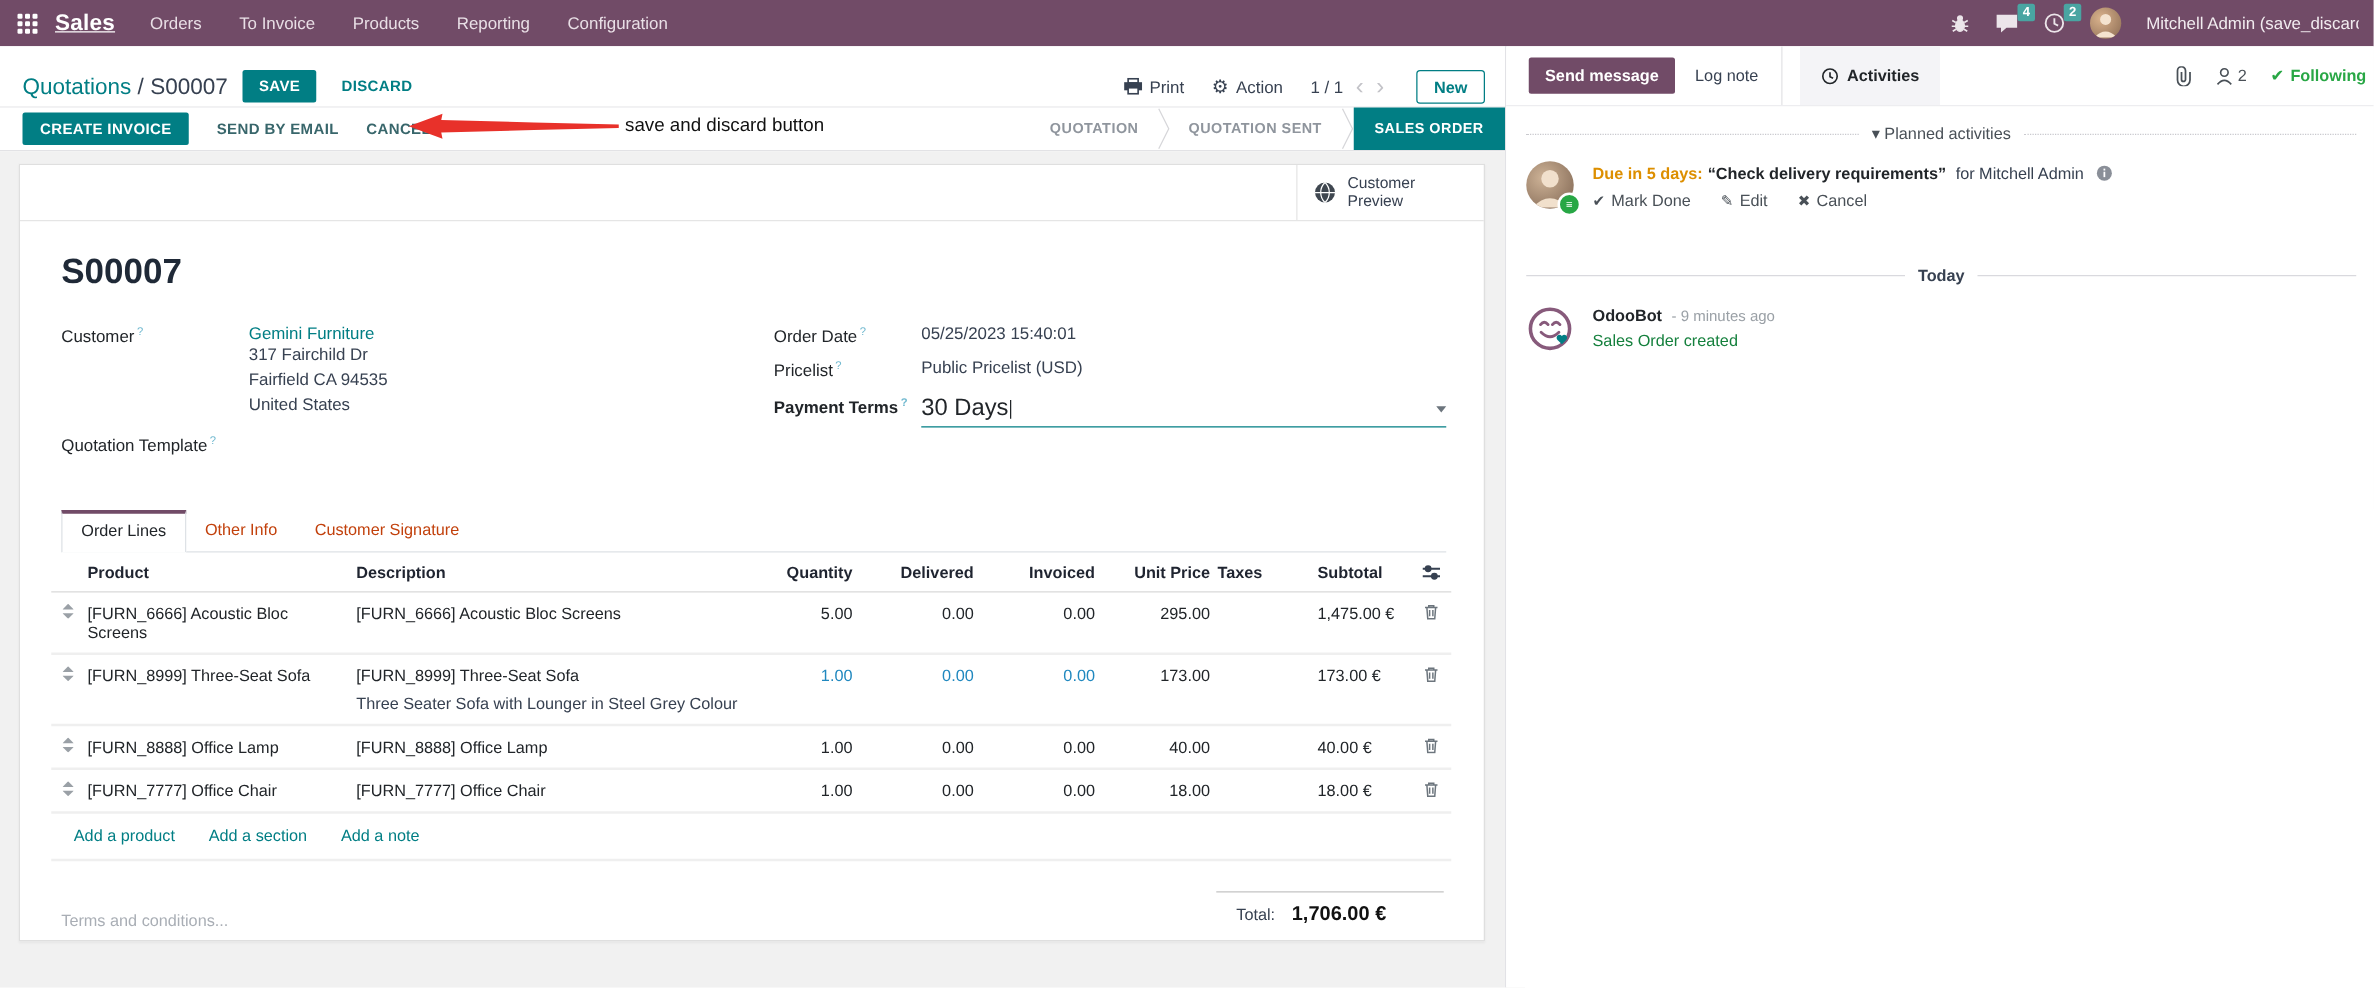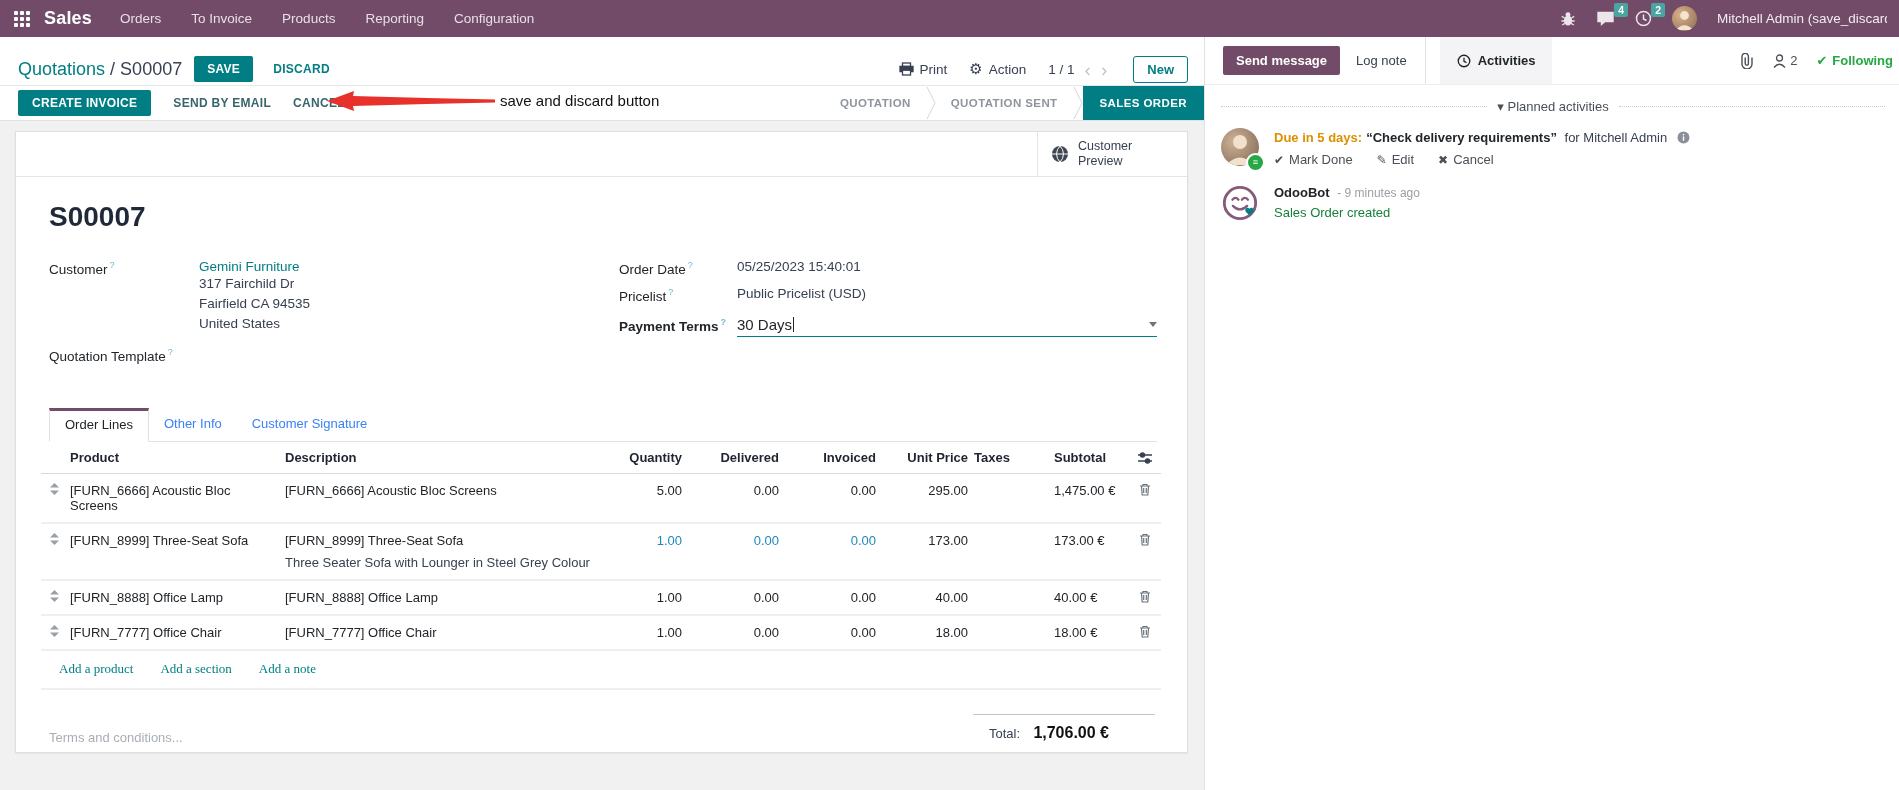--- a/index.html
+++ b/index.html
@@ -9,21 +9,21 @@
     --brand-purple:#714B67; --accent-teal:#017E84; --badge-teal:#49A5A2;
     --highlight-blue:#2088BF; --due-orange:#DD8F00; --success-green:#28A745;
     --annotation-red:#E8312A;
   }
   .page{width:1899px;height:790px;display:flex;flex-direction:column;}
 
   
   .navbar{height:37px;background:var(--brand-purple);display:flex;align-items:center;color:#fff;flex:none;padding:0 12px 0 10px;}
   .apps-grid{display:grid;grid-template-columns:repeat(3,4px);grid-gap:2px;margin:0 14px 0 4px;cursor:pointer;}
   .apps-grid i{width:4px;height:4px;background:#fff;display:block;border-radius:1px;}
-  .brand{font-size:18px;font-weight:700;margin-right:28px;letter-spacing:.2px;}
+  .brand{font-size:18px;font-weight:700;margin-right:28px;letter-spacing:.2px;text-decoration:underline;}
   .nav-menu{display:flex;gap:30px;font-size:13.5px;color:#e9dfe6;}
   .nav-menu span{cursor:pointer;}
   .nav-right{margin-left:auto;display:flex;align-items:center;gap:20px;}
   .nav-icon{position:relative;display:inline-flex;align-items:center;color:#ece5ea;}
   .nav-badge{position:absolute;top:-7px;right:-13px;background:var(--badge-teal);color:#fff;font-size:10.5px;line-height:14px;padding:0 4px;border-radius:2px;font-weight:700;}
   .nav-avatar{width:25px;height:25px;border-radius:50%;background:radial-gradient(circle at 35% 35%,#d9b28c,#8a6a52);display:flex;align-items:center;justify-content:center;overflow:hidden;}
   .user-name{font-size:13.5px;color:#f2ecf0;white-space:nowrap;overflow:hidden;max-width:170px;}
 
   
   .main{flex:1;display:flex;min-height:0;}
@@ -70,48 +70,48 @@
   .frow{display:flex;margin-bottom:9px;}
   .flabel{width:150px;flex:none;font-size:13.5px;color:#212529;padding-top:1px;}
   .fcol-right .flabel{width:118px;}
   .flabel sup{color:#6fb8cf;font-size:9px;margin-left:2px;}
   .flabel.bold{font-weight:700;}
   .fvalue{font-size:13.5px;color:#374151;}
   .fvalue a{color:var(--accent-teal);text-decoration:none;cursor:pointer;}
   .addr div{line-height:20px;}
   .tmpl-row{margin-top:12px;}
   .input-line{flex:1;display:flex;align-items:center;border-bottom:1px solid var(--accent-teal);padding-bottom:3px;position:relative;cursor:text;}
-  .input-line .val{font-size:15px;color:#212529;}
+  .input-line .val{font-size:19px;color:#212529;}
   .caret-bar{display:inline-block;width:1px;height:15px;background:#212529;margin-left:1px;}
   .dd-caret{margin-left:auto;width:0;height:0;border-left:4px solid transparent;border-right:4px solid transparent;border-top:5px solid #6c757d;cursor:pointer;}
 
   
   .tabs{display:flex;margin-top:34px;border-bottom:1px solid #dee2e6;}
-  .tab{padding:8px 15px 9px;font-size:13px;color:#3b82f6;cursor:pointer;position:relative;top:1px;}
+  .tab{padding:8px 15px 9px;font-size:13px;color:#c2410c;cursor:pointer;position:relative;top:1px;}
   .tab.active{background:#fff;border:1px solid #dee2e6;border-bottom:1px solid #fff;border-top:3px solid var(--brand-purple);color:#212529;padding-top:6px;}
 
   
   .otable{width:calc(100% + 12px);margin-left:-8px;font-size:13px;}
   .trow{display:flex;align-items:flex-start;border-bottom:2px solid #efefef;}
   .trow.head{border-bottom:1px solid #d9d9d9;font-weight:700;color:#1f2430;}
   .tcell{padding:9px 3px;}
   .trow.head .tcell{padding:8px 3px;}
   .c-handle{width:26px;flex:none;display:flex;justify-content:center;color:#9aa0a6;cursor:grab;}
   .c-prod{width:215px;flex:none;}
   .c-desc{flex:1;min-width:0;}
   .c-desc .line2{margin-top:7px;color:#374151;}
   .c-qty{width:86px;flex:none;text-align:right;}
   .c-del{width:97px;flex:none;text-align:right;}
   .c-inv{width:97px;flex:none;text-align:right;}
   .c-price{width:92px;flex:none;text-align:right;}
   .c-tax{width:80px;flex:none;padding-left:14px;}
   .c-sub{width:78px;flex:none;white-space:nowrap;}
   .c-trash{width:32px;flex:none;display:flex;justify-content:center;color:#6c757d;cursor:pointer;}
   .blue{color:var(--highlight-blue);}
-  .links-row{display:flex;gap:27px;padding:10px 3px 11px 18px;border-bottom:2px solid #efefef;font-family:Liberation Serif, serif;}
+  .links-row{display:flex;gap:27px;padding:10px 3px 11px 18px;border-bottom:2px solid #efefef;}
   .links-row a{color:var(--accent-teal);text-decoration:none;font-size:13px;cursor:pointer;}
 
   
   .sheet-footer{display:flex;margin-top:24px;}
   .terms-ph{color:#a9aeb5;font-size:13px;margin-top:16px;cursor:text;}
   .total-block{margin-left:auto;width:182px;border-top:1px solid #c4c4c4;padding-top:9px;display:flex;align-items:baseline;margin-right:2px;}
   .total-label{font-size:13px;color:#374151;padding-left:16px;}
   .total-value{margin-left:auto;font-size:16px;font-weight:700;color:#111;padding-right:46px;}
 
   
@@ -530,20 +530,25 @@
                   <span>Edit</span>
                 </span>
               <span class="act-btn">
                   <span class="gl">✖</span>
                   <span>Cancel</span>
                 </span>
             </div>
           </div>
         </div>
 
+        <div class="divider solid today-div">
+          <span class="dline"></span>
+          <span class="dlabel">Today</span>
+          <span class="dline"></span>
+        </div>
 
         <div class="msg-item">
           <span class="av-wrap">
             <svg width="38" height="38" viewBox="0 0 40 40">
                 <circle cx="20" cy="20" r="16.5" fill="#fff" stroke="#875A7B" stroke-width="3"></circle>
                 <path d="M12 16.5 q3.2 -4 6.4 0 M22 16.5 q3.2 -4 6.4 0" stroke="#875A7B" stroke-width="2.4" fill="none" stroke-linecap="round"></path>
                 <path d="M12.5 23 q7.5 7.5 15 0" stroke="#875A7B" stroke-width="2.4" fill="none" stroke-linecap="round"></path>
                 <path d="M30 26 c2.6 -2.6 6.5 1 3 4.2 l-3 2.8 l-3 -2.8 c-3.5 -3.2 0.4 -6.8 3 -4.2z" fill="#017E84"></path>
               </svg>
           </span>

